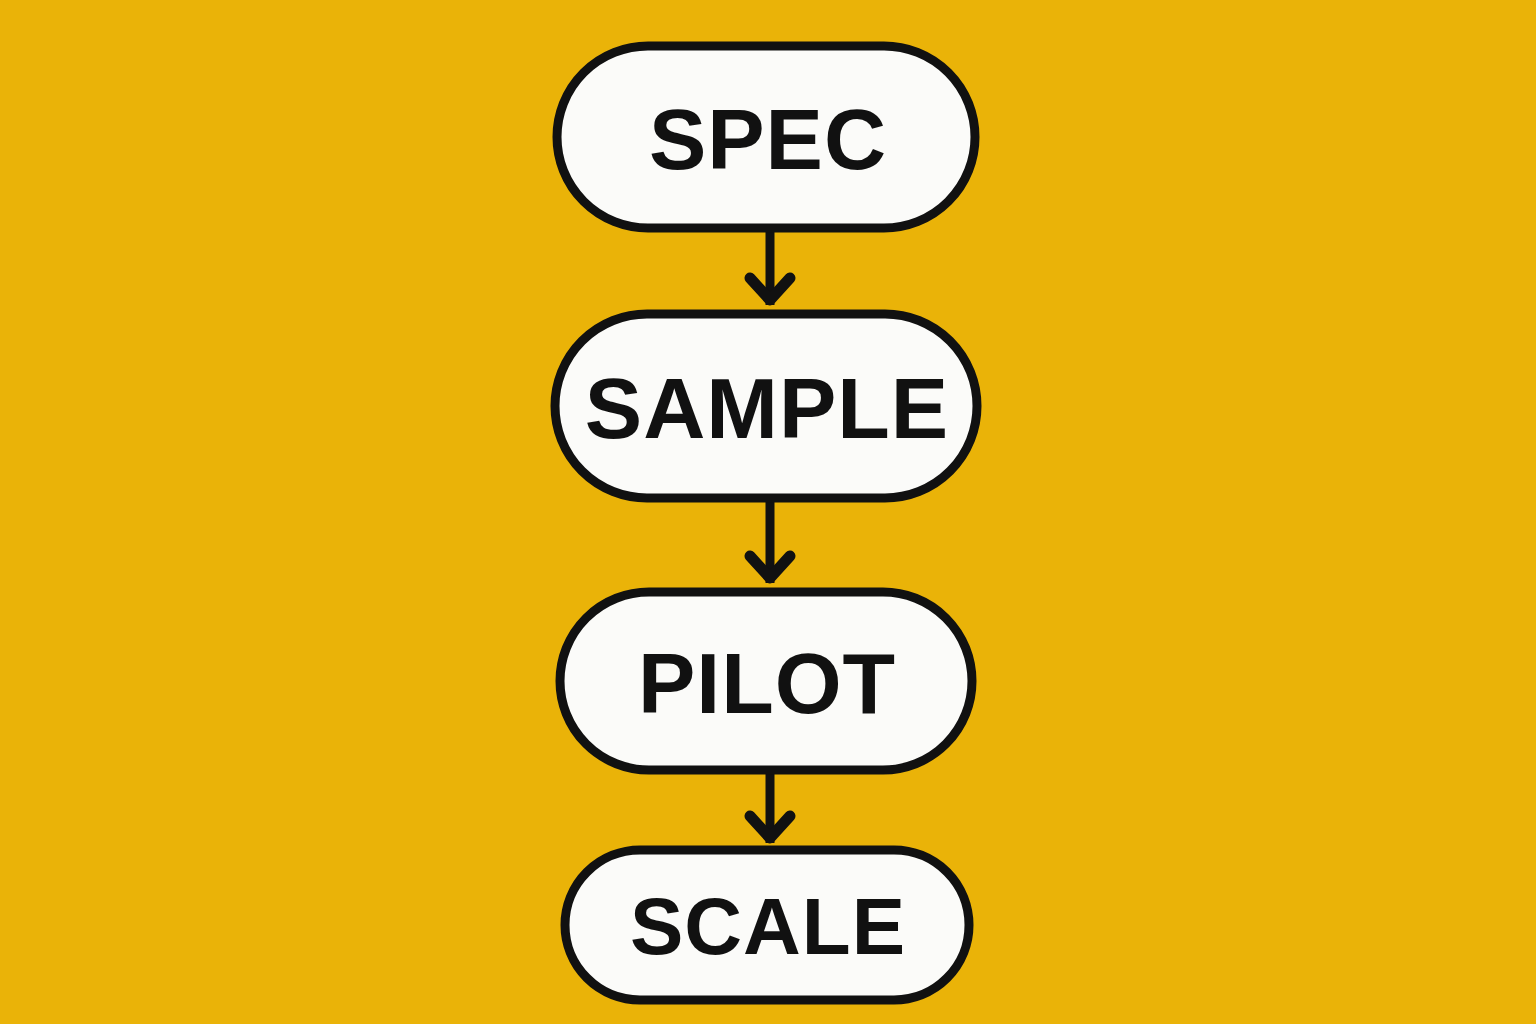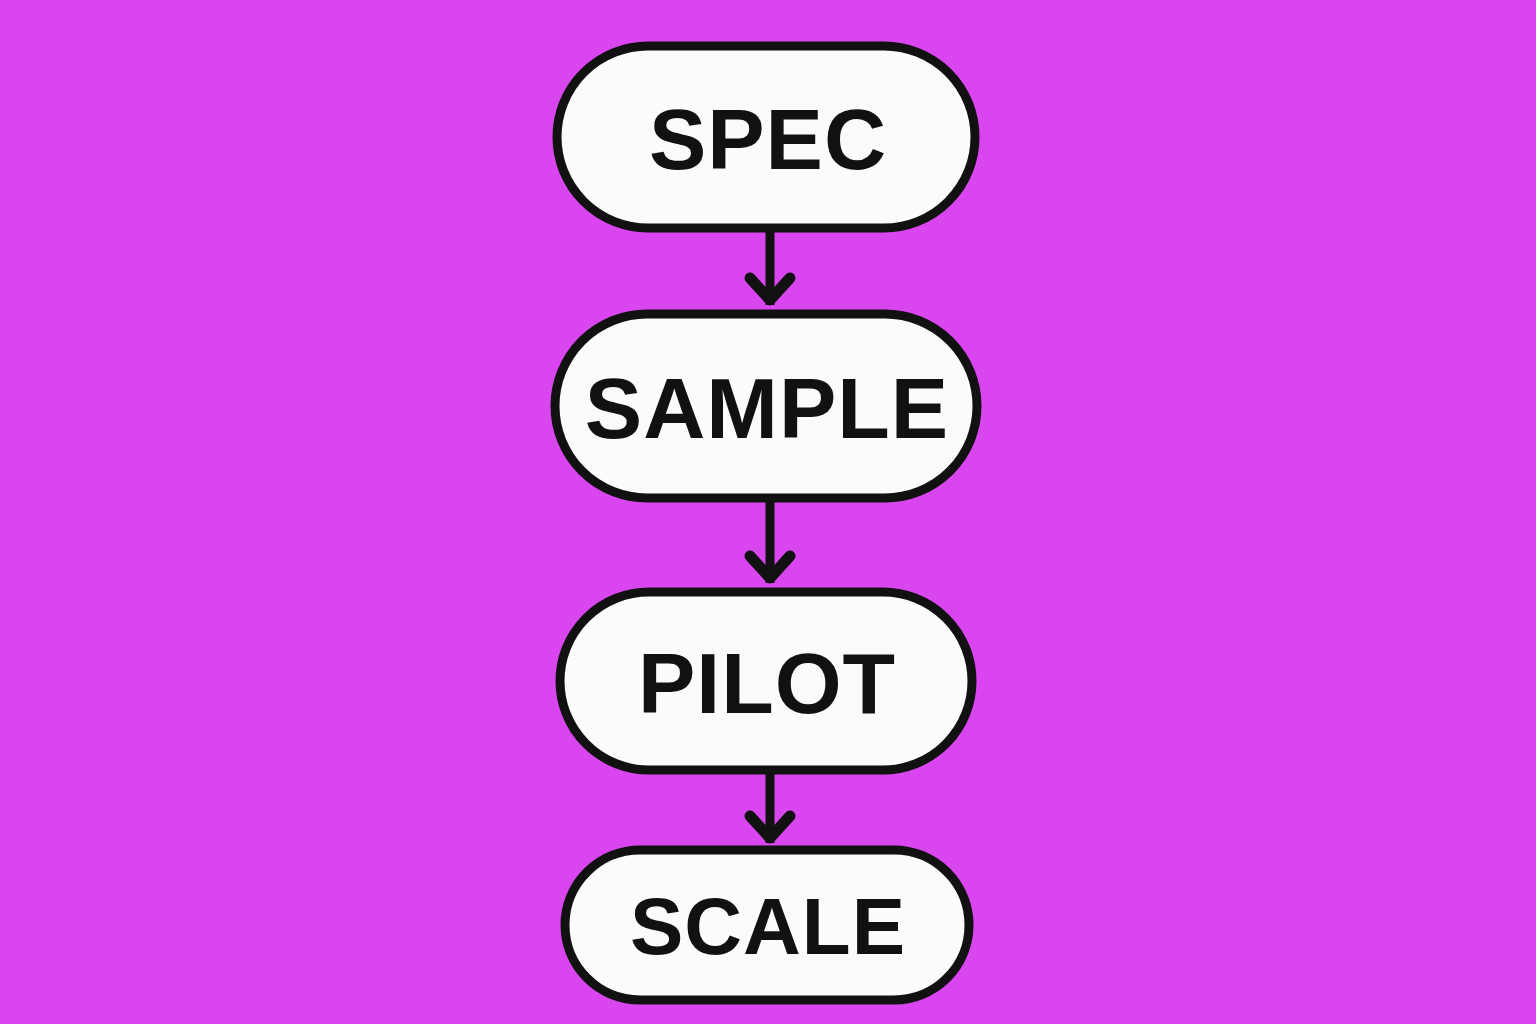--- a/index.html
+++ b/index.html
@@ -11,21 +11,21 @@
     width: 1536px;
     height: 1024px;
     background: #fbfbf9;
     font-family: "Liberation Sans", "DejaVu Sans", sans-serif;
     overflow: hidden;
   }
   #diagram-root {
     position: relative;
     width: 1536px;
     height: 1024px;
-    background: #d946ef;
+    background: #eab308;
   }
   #flow-svg {
     position: absolute;
     top: 0;
     left: 0;
     width: 1536px;
     height: 1024px;
     display: block;
   }
   .node-shape {

